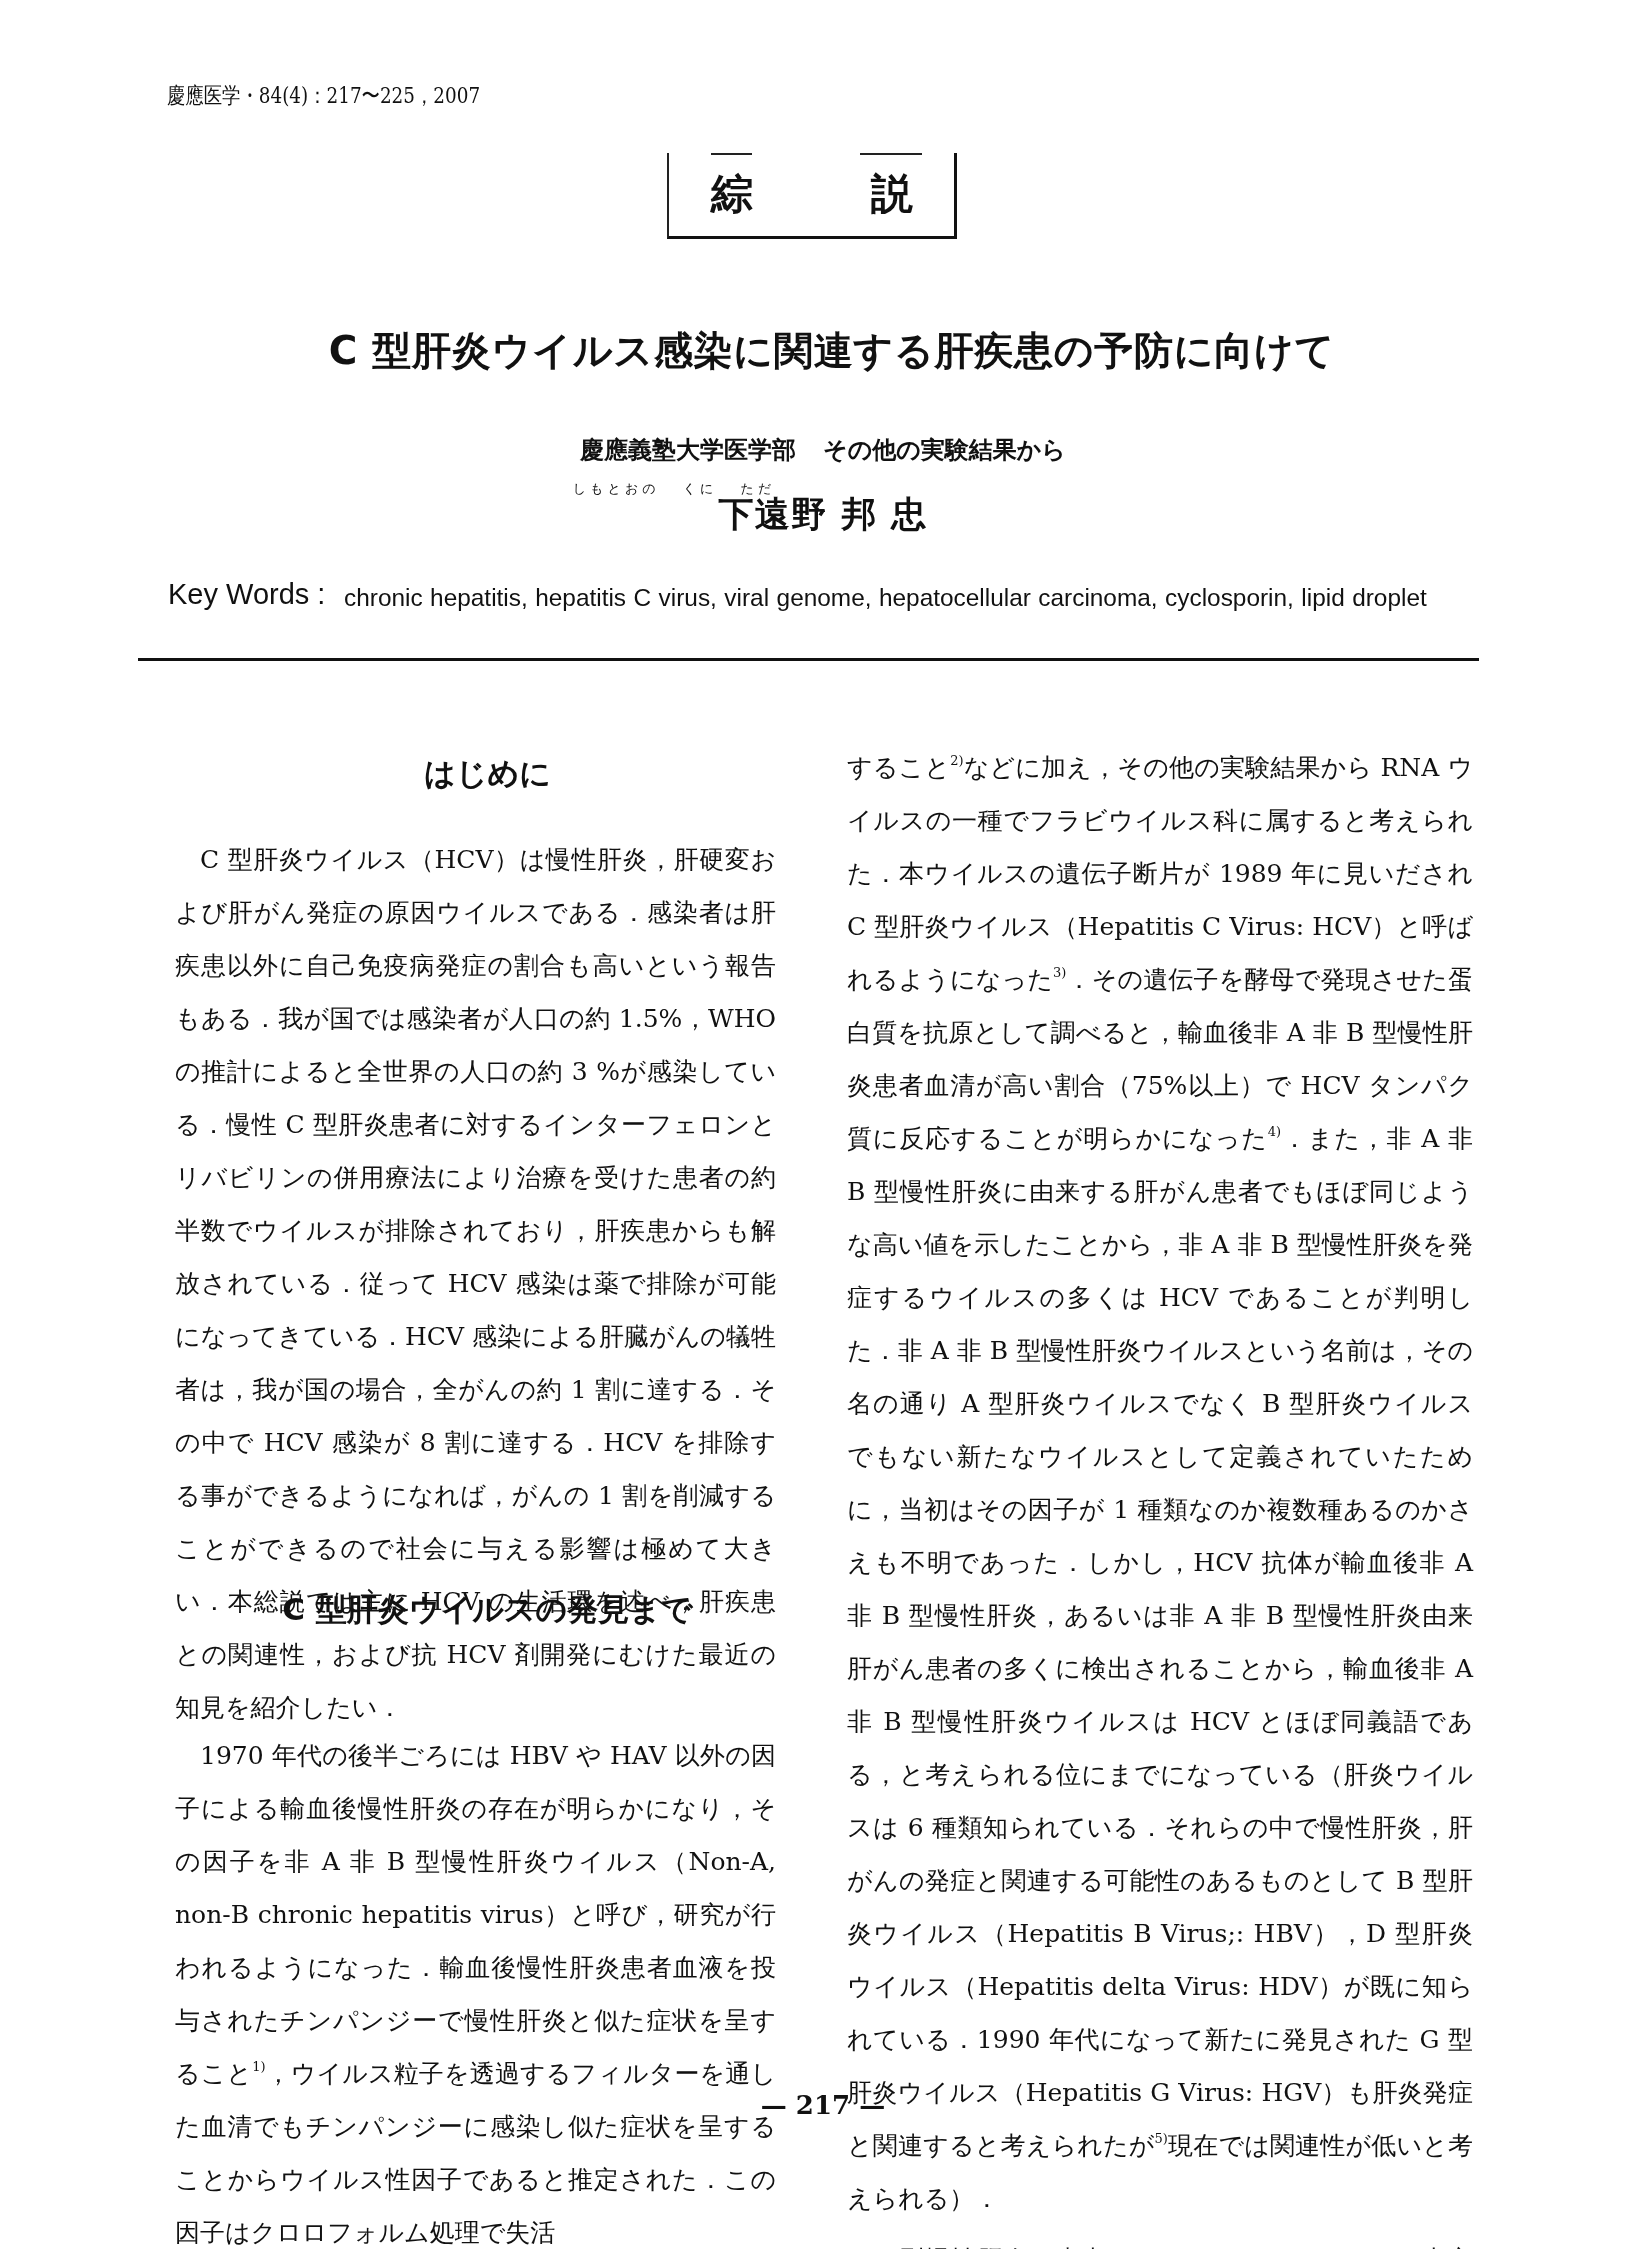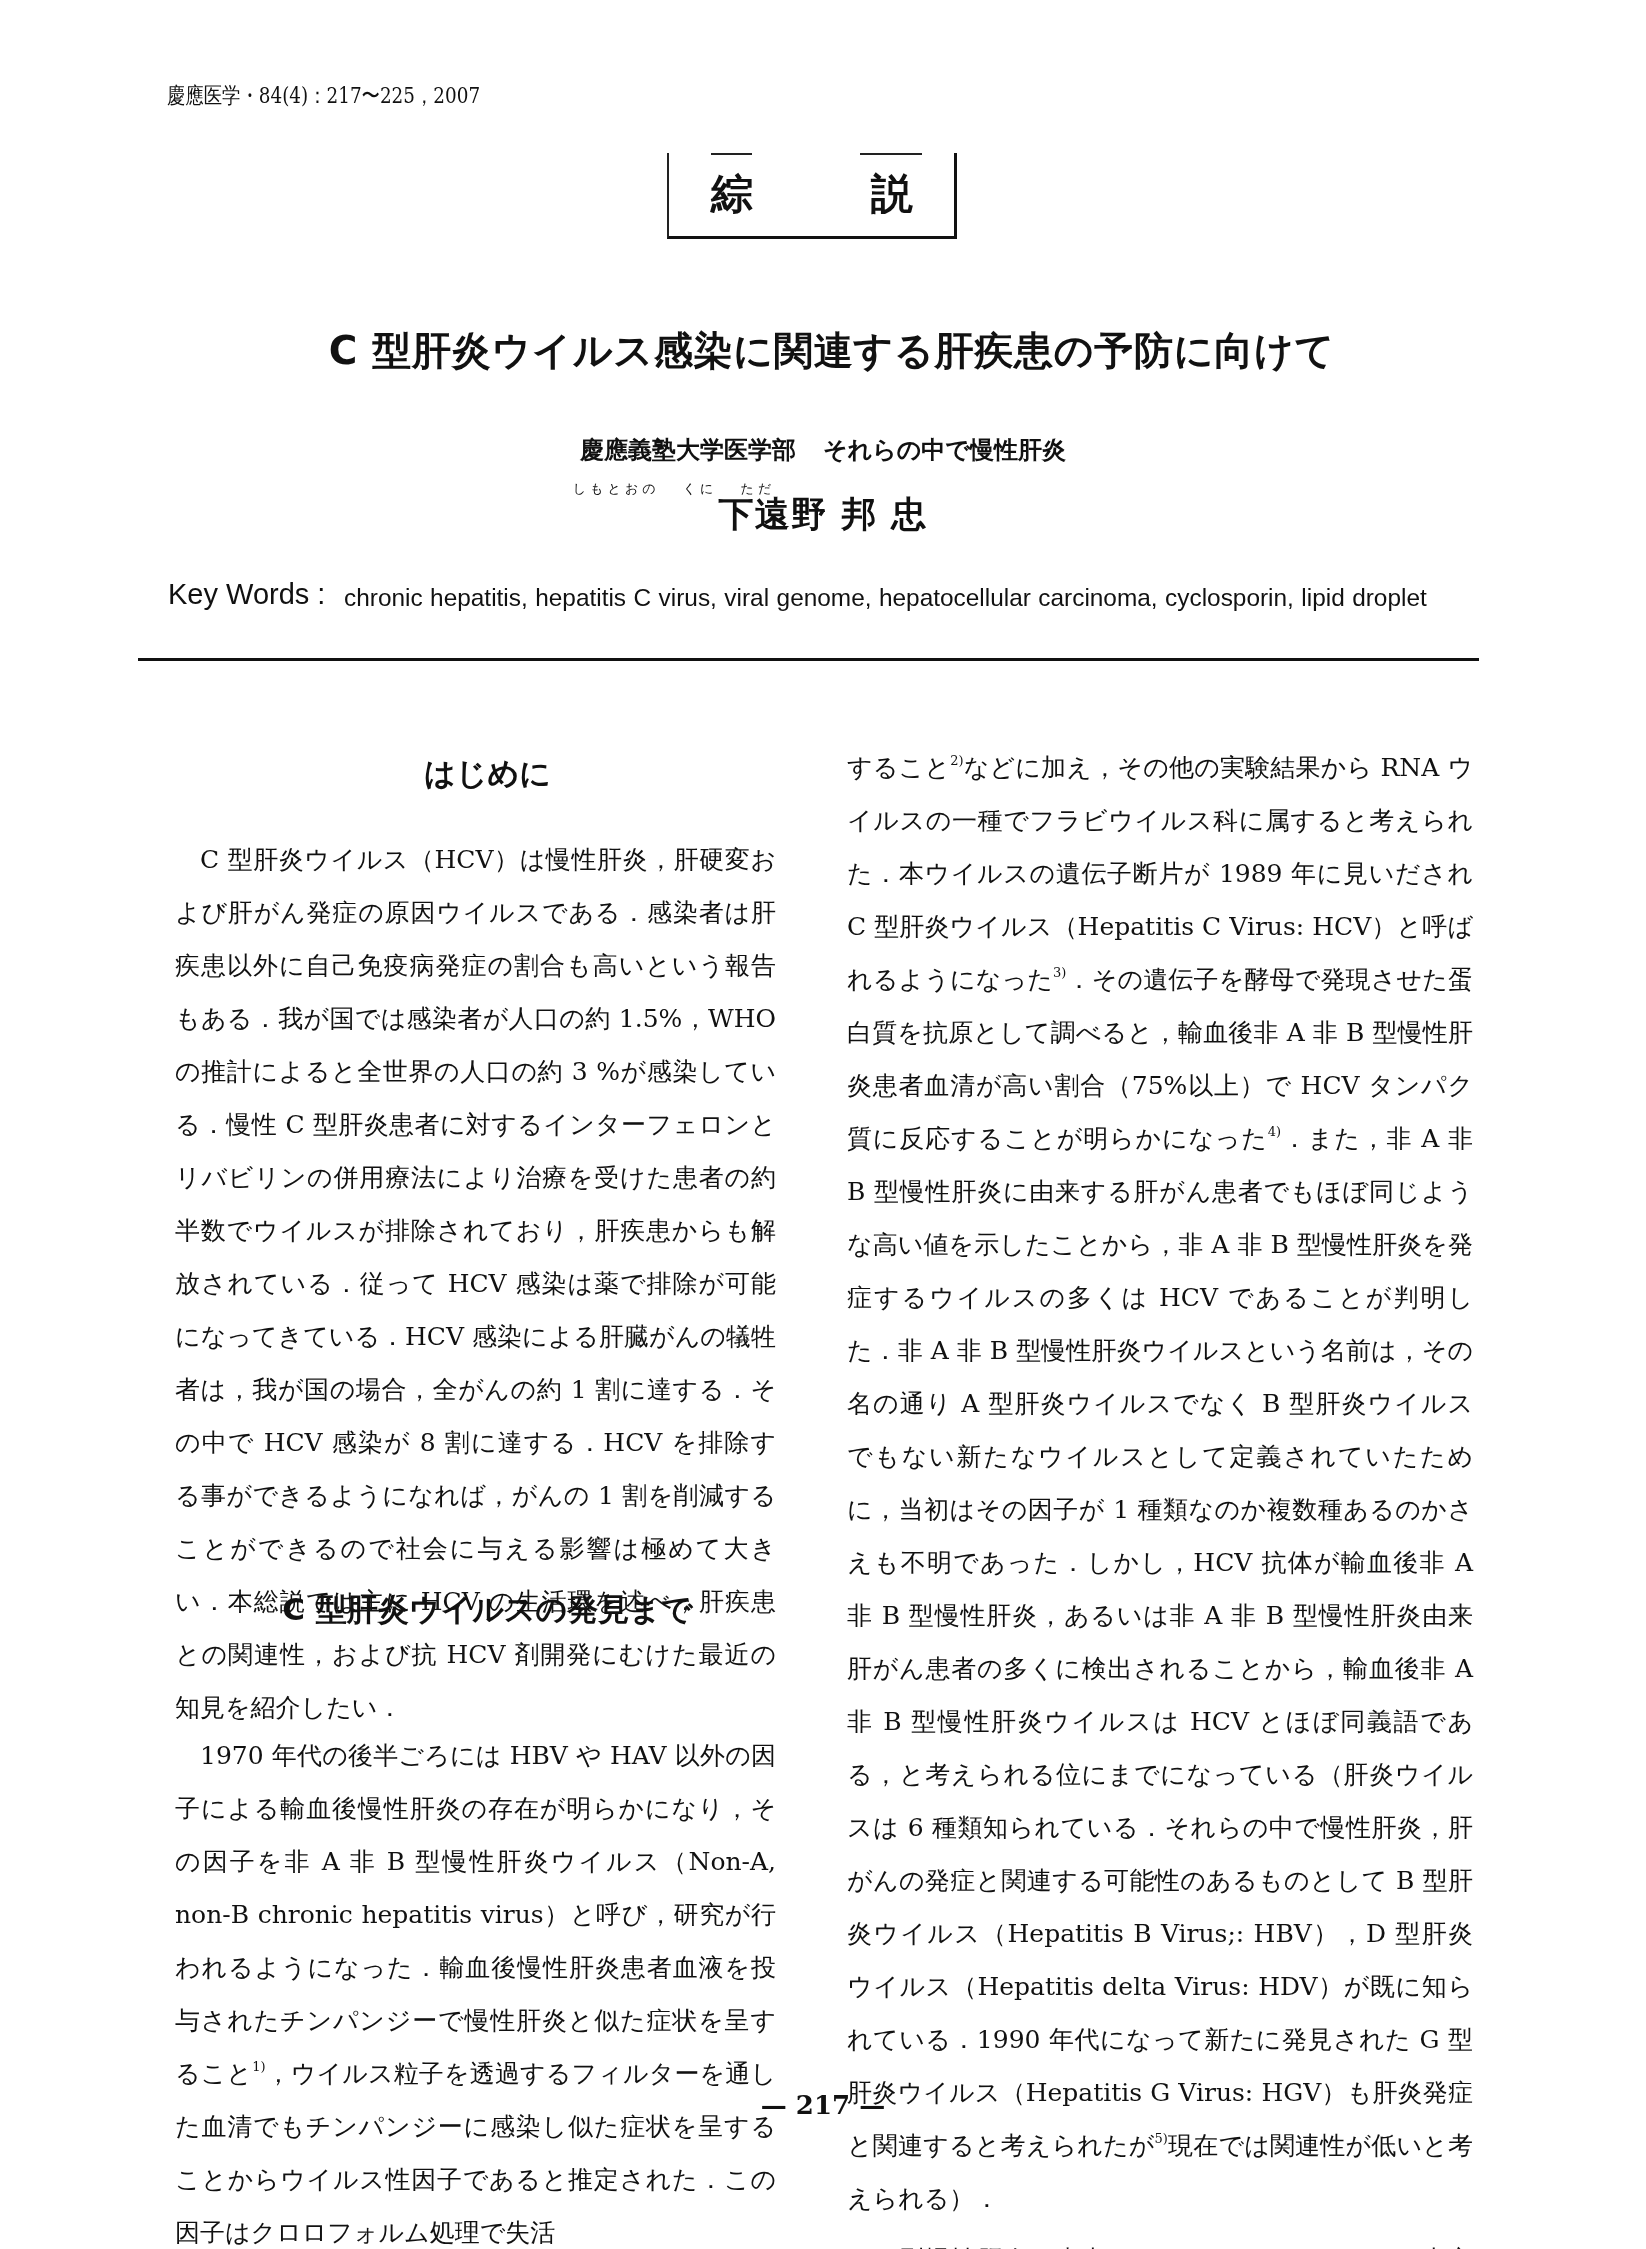--- a/index.html
+++ b/index.html
@@ -107,21 +107,21 @@
 <div class="abs badge">
   <div class="dash d1"></div>
   <div class="dash d2"></div>
   <span class="ch c1">綜</span>
   <span class="ch c2">説</span>
 </div>
 
 <div class="abs title">C 型肝炎ウイルス感染に関連する肝疾患の予防に向けて</div>
 
 <div class="abs affil">
-  <span>慶應義塾大学医学部</span><span class="gap"></span><span>それらの中で慢性肝炎</span>
+  <span>慶應義塾大学医学部</span><span class="gap"></span><span>その他の実験結果から</span>
 </div>
 
 <div class="abs ruby">
   <span>しもとおの</span><span class="rgap"></span><span>くに</span><span class="rgap"></span><span>ただ</span>
 </div>
 <div class="abs author">
   <span>下遠野</span><span class="sp"></span><span>邦</span><span class="sp"></span><span>忠</span>
 </div>
 
 <div class="abs kw-label">Key Words :</div>

